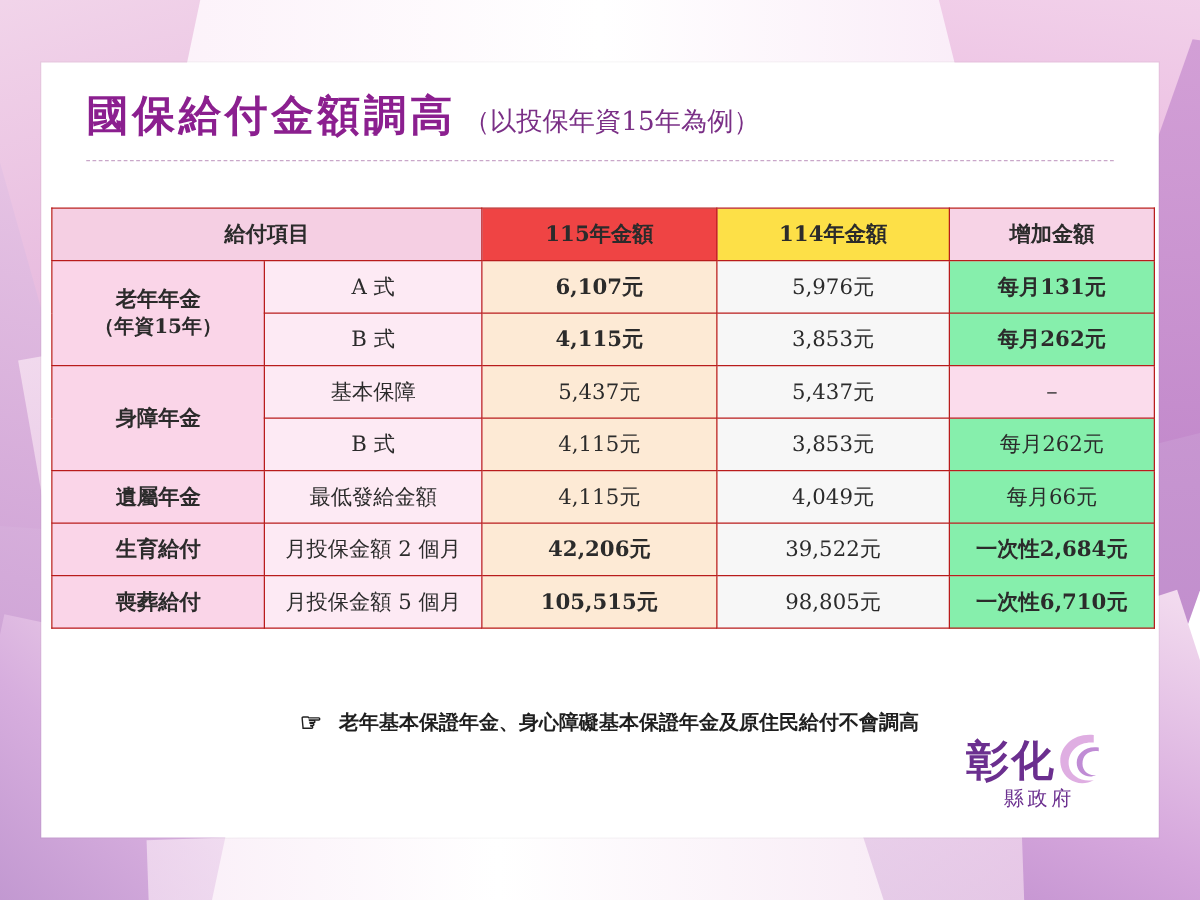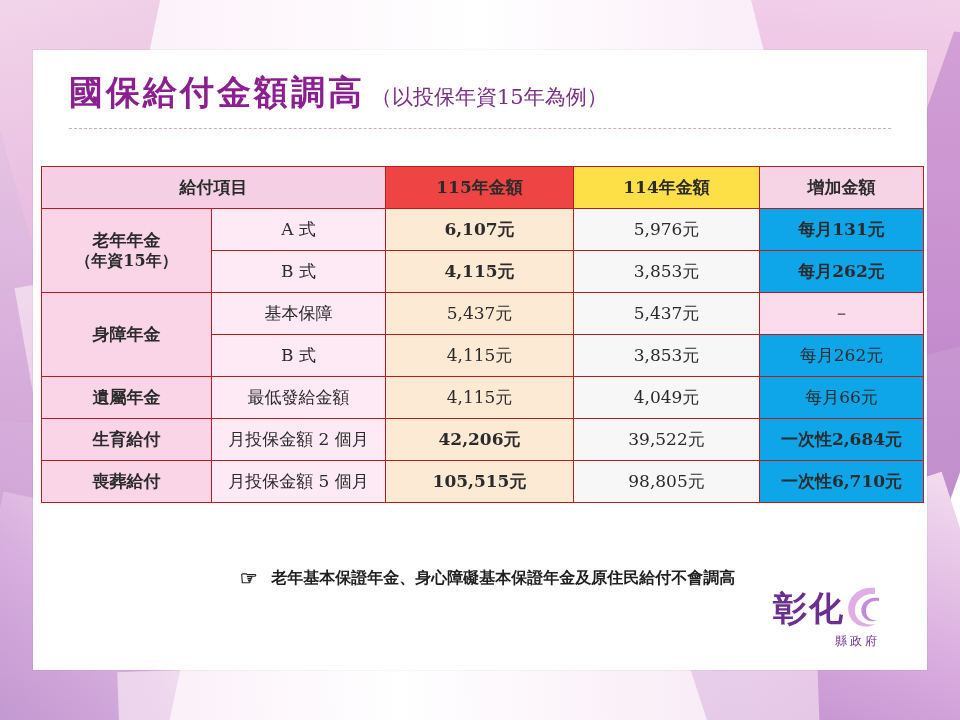--- a/index.html
+++ b/index.html
@@ -170,21 +170,21 @@
   .hdr-a { background: #f5cfe3; font-weight: bold; height: 50px; }
   .hdr-b { background: #ef4444; font-weight: bold; height: 50px; }
   .hdr-c { background: #fde047; font-weight: bold; height: 50px; }
   .hdr-d { background: #f7d3e6; font-weight: bold; height: 50px; }
 
   
   .lbl      { background: #fad5e8; font-weight: bold; }
   .sub      { background: #fdeaf4; }
   .amt115   { background: #fdead5; }
   .amt114   { background: #f7f7f7; }
-  .diff     { background: #0ea5e9; margin-left: 16px; }
+  .diff     { background: #86efac; margin-left: 16px; }
   .diff-pale{ background: #fbdcec; }
 
   .purple { color: #7e2b8e; }
   .purple-b { color: #7e2b8e; font-weight: bold; }
 
   .two-line { line-height: 1.3; font-size: 17px; }
   .two-line .l2 { display: block; font-size: 16px; }
 
   
   .footnote {
@@ -228,24 +228,23 @@
     right: 6px;
     top: 0px;
     width: 52px;
     height: 52px;
   }
   .logo-sub {
     position: absolute;
     left: 30px;
     bottom: 2px;
     font-family: "DejaVu Serif", "Liberation Serif", serif;
-    font-size: 12px;
+    font-size: 16px;
     color: #6b2f8f;
     letter-spacing: 3px;
-    margin-left: 32px;
   }
 </style>
 </head>
 <body>
 
 <div class="slide">
 
   <div class="bg-base"></div>
   <div class="bg-shape bg-top-strip"></div>
   <div class="bg-shape bg-left-1"></div>

